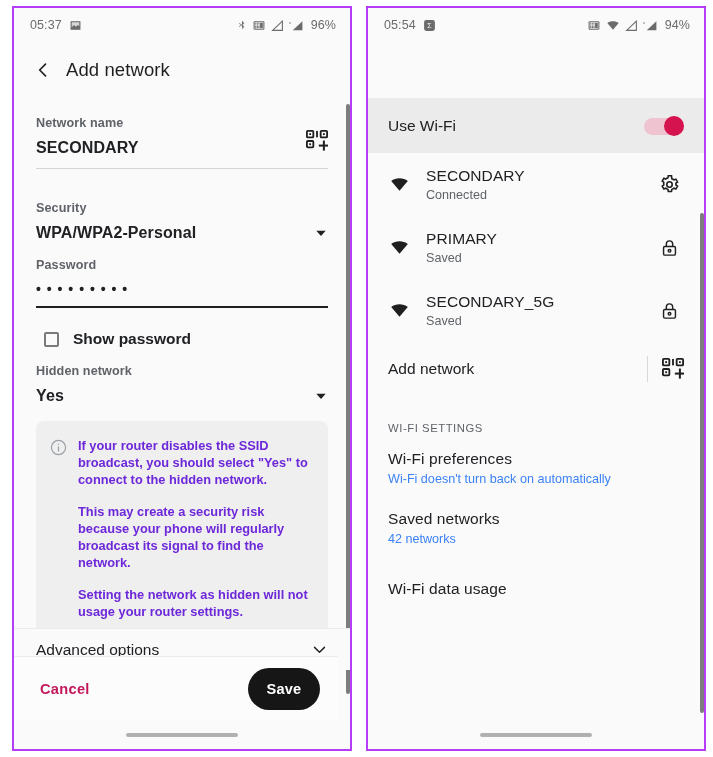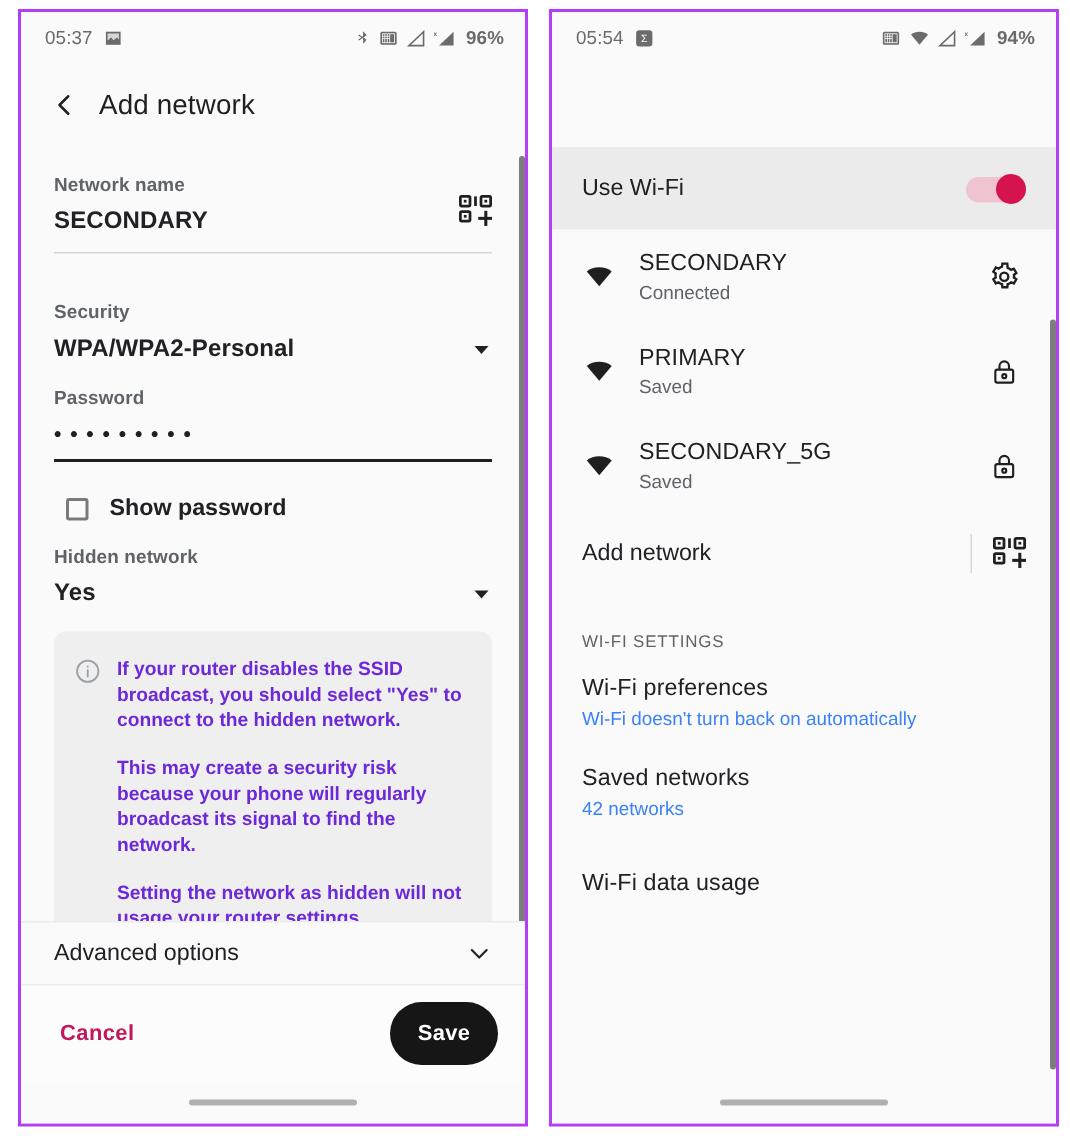--- a/index.html
+++ b/index.html
@@ -29,21 +29,21 @@
     height: 34px;
     display: flex;
     align-items: center;
     padding: 0 14px 0 16px;
     background: #fafafa;
     color: #6b6b6b;
     font-size: 12.5px;
     letter-spacing: .1px;
   }
   .sb-left { display:flex; align-items:center; gap:7px; }
-  .sb-right { margin-left:auto; display:flex; align-items:center; gap:5px;font-weight:bold; }
+  .sb-right { margin-left:auto; display:flex; align-items:center; gap:5px; }
   .sb-batt { font-size:12.5px; color:#6b6b6b; margin-left:2px; }
   .ic { display:inline-block; line-height:0; }
   .ic svg { display:block; }
 
   
   .appbar {
     height: 56px;
     display: flex;
     align-items: center;
     padding: 0 16px;
@@ -111,32 +111,32 @@
   }
   .infoicon { flex:0 0 auto; margin-top:2px; color:#9aa0a6; }
   .infotext p {
     font-size:12.8px;
     line-height:17px;
     color:#6d28d9;
   }
   .infotext p + p { margin-top: 15px; }
 
   .advanced {
-    position:absolute; left:0; right:0; bottom:93px;
+    position:absolute; left:0; right:0; bottom:79px;
     height:42px;
     display:flex; align-items:center;
     padding: 0 22px;
     background:#fafafa;
     border-top:1px solid #ececec;
     z-index:3;
   }
   .advanced .t { font-size:15.5px; color:#202124; }
 
   .actionbar {
-    position:absolute; left:0; right:0; bottom:28px;
+    position:absolute; left:0; right:12px; bottom:28px;
     height:65px;
     display:flex; align-items:center;
     padding:0 18px 0 26px;
     background:#fcfcfc;
     border-top:1px solid #ececec;
     z-index:4;
   }
   .cancel-btn {
     font-size:14.6px; font-weight:bold; color:#c2185b;
     letter-spacing:.3px;

